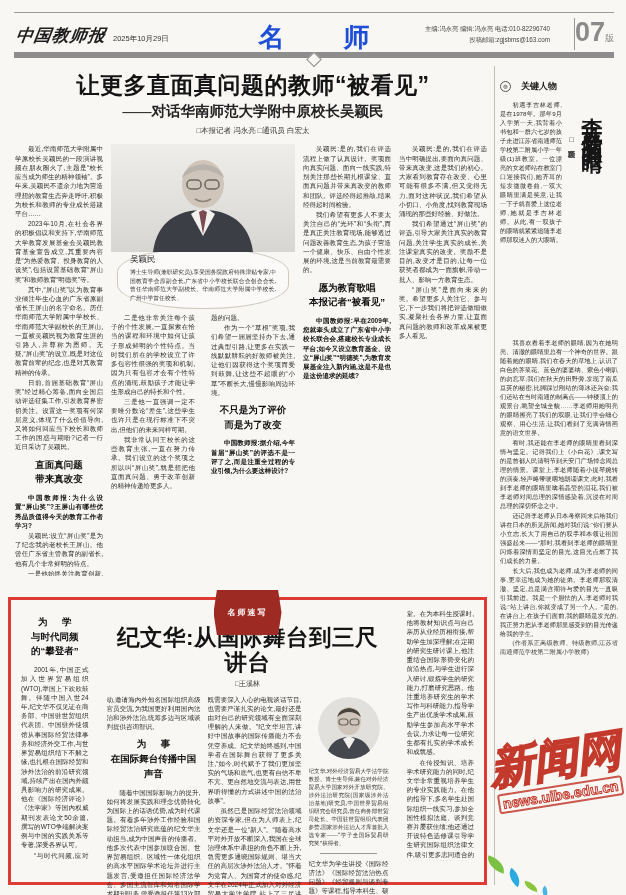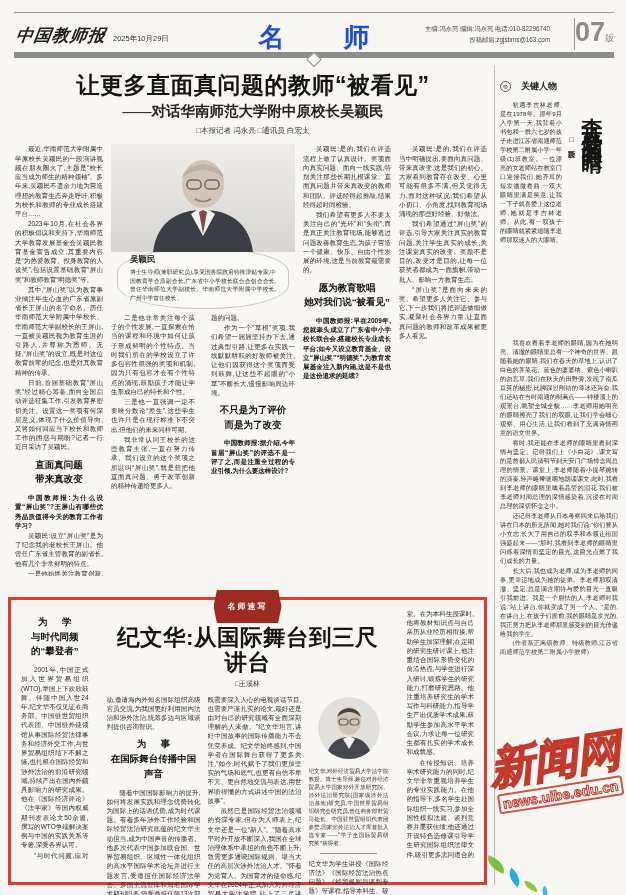--- a/index.html
+++ b/index.html
@@ -38,21 +38,21 @@
         margin:0 0 1px;color:#2d2d2d;}
   .para.bold{font-weight:700;color:#111;}
   .para.cont{text-indent:0;}
   .col-subhead{font-size:9.5px;font-weight:700;text-align:center;line-height:1.55;
                margin:6px 0;color:#101010;}
   
   .photo-block{width:184px;margin-bottom:4px;}
   .photo-rect{width:184px;height:108px;display:block;}
   .caption-oval{border:1px solid #cfc9c0;border-radius:48% / 40%;padding:5px 12px 6px;
                 margin:-4px 6px 0;background:rgba(255,255,255,.4);}
-  .cap-name{font-family:"Liberation Serif",serif;font-weight:700;font-size:8.5px;
+  .cap-name{font-family:"Liberation Serif",serif;font-weight:400;font-size:8.5px;
             text-align:left;margin:0 0 2px;}
   .cap-text{font-family:"Liberation Serif",serif;font-size:5.8px;line-height:1.45;
             text-align:justify;color:#333;margin:0;}
   
   .v-divider{position:absolute;left:494px;top:66px;bottom:10px;border-left:1px solid #c2beb6;}
   .aside{position:absolute;left:500px;top:80px;width:118px;}
   .side-tag{display:flex;align-items:center;gap:10px;font-size:9px;font-weight:700;color:#222;margin-bottom:8px;}
   .side-tag .ticon{width:9px;height:9px;border:1.3px solid #555;border-radius:50%;display:inline-block;
                    font-size:5px;line-height:9px;text-align:center;color:#555;font-weight:700;}
   .side-top{display:flex;gap:4px;height:232px;overflow:hidden;}
@@ -61,21 +61,21 @@
   .vblock{display:flex;flex-direction:row;gap:2px;}
   .vbyline{writing-mode:vertical-rl;font-size:7.5px;color:#333;padding-top:34px;}
   .vtitle{writing-mode:vertical-rl;font-size:21px;font-weight:900;letter-spacing:5px;color:#161616;}
   .side-body{margin-top:6px;height:520px;overflow:hidden;}
   .side-body .para:last-child{font-family:"Liberation Serif",serif;color:#444;}
   
   .feature{position:absolute;left:8px;top:597px;width:479px;height:288px;
            border:3px solid #df3a33;background:#f8f7f3;box-sizing:border-box;}
   .ribbon{position:absolute;left:50%;top:-10px;transform:translateX(-50%);
           background:#9e2b23;color:#fff;font-size:8px;font-weight:700;letter-spacing:2px;
-          padding:11px 14px;clip-path:polygon(5% 0,95% 0,100% 50%,95% 100%,5% 100%,0 50%);}
+          padding:17px 14px;clip-path:polygon(5% 0,95% 0,100% 50%,95% 100%,5% 100%,0 50%);}
   .f-inner{display:flex;gap:18px;padding:9px 10px;}
   .fcol{width:88px;height:252px;overflow:hidden;}
   .fcenter{width:282px;}
   .f-headline{font-size:22.5px;font-weight:900;text-align:center;letter-spacing:.5px;
               color:#141414;margin:17px 0 3px;line-height:1.1;}
   .f-byline{font-size:7px;text-align:center;color:#333;margin-bottom:6px;}
   .frow{display:flex;gap:7px;justify-content:center;}
   .frow .fcol{width:94px;height:205px;}
   .fphoto{width:80px;height:205px;overflow:hidden;text-align:center;}
   .circle-photo{width:62px;height:62px;border-radius:50%;overflow:hidden;display:inline-block;margin:2px 0 4px;}
@@ -181,21 +181,21 @@
               </div>
               <p class="para bold">中国教师报:据介绍,今年首届“屏山奖”的评选不是一评了之,而是注重全过程的专业引领,为什么要这样设计?</p>
             </div>
         </div>
       </div>
       <div class="col">
           <p class="para">吴颖民:是的,我们在评选流程上做了认真设计。奖项面向真实问题、面向一线实践,特别关注那些长期扎根课堂、直面真问题并带来真改变的教师和团队。评选经得起推敲,结果经得起时间检验。</p>
           <p class="para">我们希望有更多人不要太关注自己的“光环”和“头衔”,而是真正关注教育现场,能够透过问题改善教育生态,为孩子营造一个健康、快乐、自由个性发展的环境,这是当前教育最需要的。</p>
           <div class="col-subhead fsubhead">
             <div>愿为教育歌唱</div>
-            <div>她对我们说“被看见”</div>
+            <div>本报记者“被看见”</div>
           </div>
           <p class="para bold">中国教师报:早在2009年,您就牵头成立了广东省中小学校长联合会,搭建校长专业成长平台;如今又设立教育基金、设立“屏山奖”“明德奖”,为教育发展基金注入新内涵,这是不是也是这份追求的延续?</p>
         </div>
       <div class="col">
           <p class="para">吴颖民:是的,我们在评选当中明确提出,要面向真问题、带来真改变,这是我们的初心。大家看到教育存在改变、心里可能有很多不满,但又觉得无力,面对这种状况,我们希望从小切口、小角度,找到教育现场涌现的那些好经验、好做法。</p>
           <p class="para">我们希望通过“屏山奖”的评选,引导大家关注真实的教育问题,关注学生真实的成长,关注课堂真实的改变。奖励不是目的,改变才是目的,让每一位获奖者都成为一面旗帜,带动一批人、影响一方教育生态。</p>
           <p class="para">“屏山奖”是面向未来的奖。希望更多人关注它、参与它,下一步我们将把评选做细做实,凝聚社会各界力量,让直面真问题的教师和改革成果被更多人看见。</p>
         </div>
     </div>
   </main>

